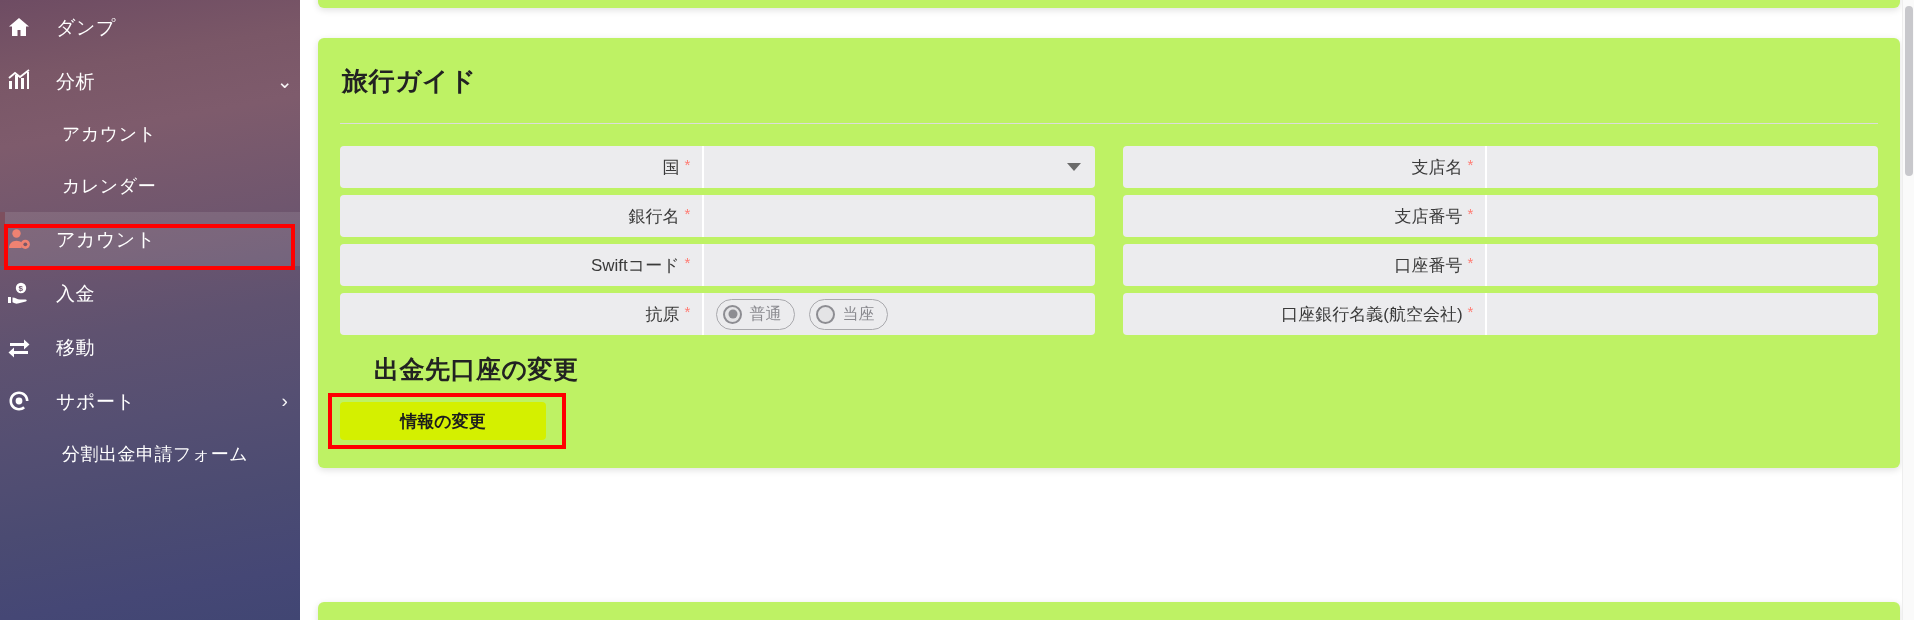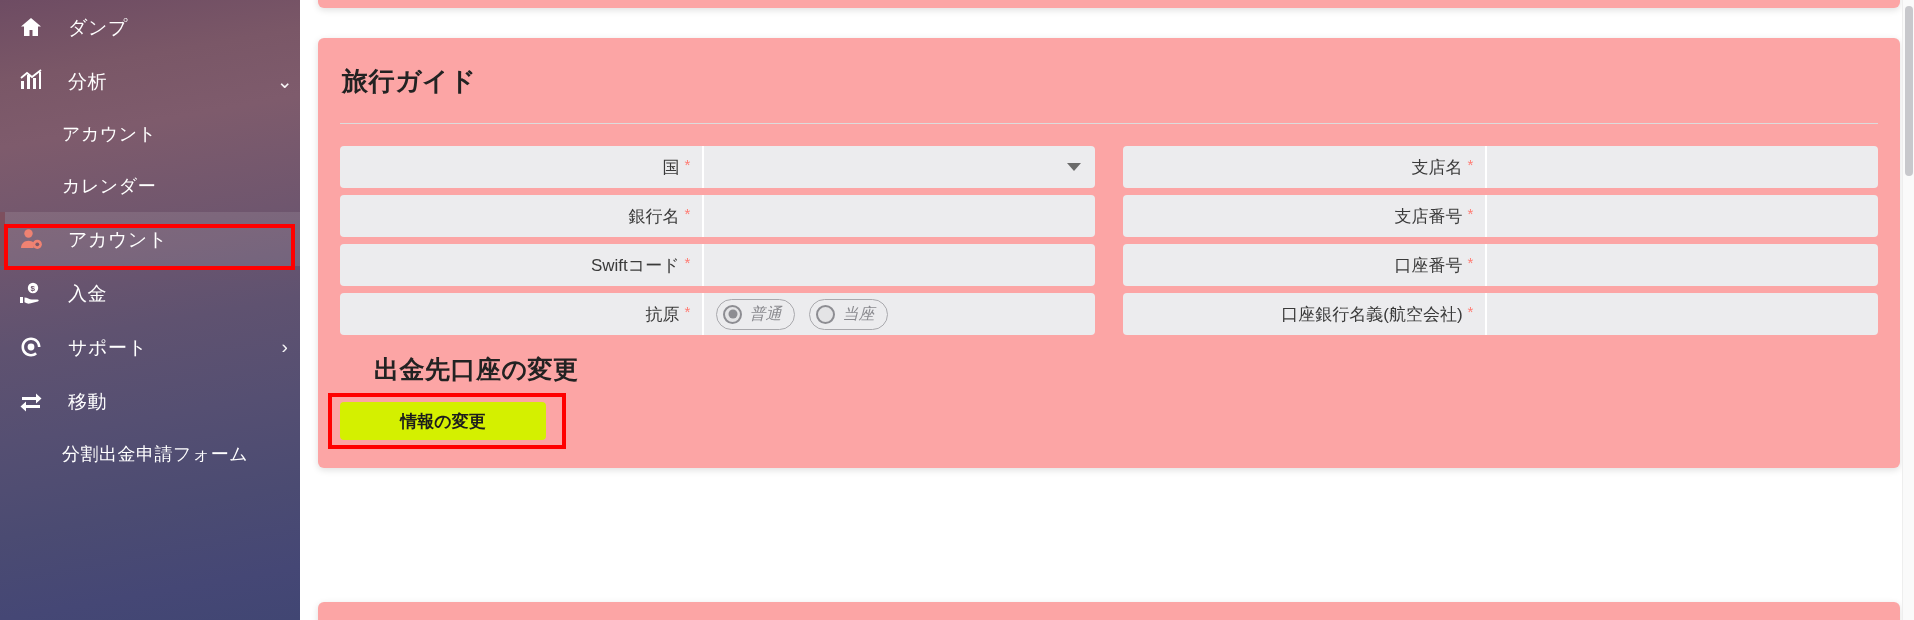--- a/index.html
+++ b/index.html
@@ -38,21 +38,21 @@
         #414673 100%);
     overflow: hidden;
     padding-top: 0px;
   }
 
   .nav-item {
     position: relative;
     display: flex;
     align-items: center;
     height: 54px;
-    padding-left: 18px;
+    padding-left: 6px;
     color: #ffffff;
     font-size: 19px;
     letter-spacing: 0.5px;
     white-space: nowrap;
     cursor: pointer;
   }
 
   .nav-item .nv-icon {
     width: 34px;
     min-width: 34px;
@@ -119,21 +119,21 @@
     flex: 1 1 auto;
     height: 620px;
     background: #ffffff;
     overflow: hidden;
   }
 
   .card {
     position: absolute;
     left: 18px;
     right: 14px;
-    background: #fca5a5;
+    background: #bef264;
     border-radius: 6px;
     box-shadow: 0 2px 7px rgba(0,0,0,0.13);
   }
 
   
   #card-top {
     top: -38px;
     height: 46px;
   }
 
@@ -205,21 +205,20 @@
     flex: 1 1 auto;
     background: #ececee;
     border-radius: 0 4px 4px 0;
     border-left: 2px solid #ffffff;
     display: flex;
     align-items: center;
     padding: 0 12px;
     font-size: 16px;
     color: #333333;
     position: relative;
-    font-style: italic;
   }
 
   
   .caret-down {
     position: absolute;
     right: 14px;
     top: 50%;
     transform: translateY(-50%);
     width: 0; height: 0;
     border-left: 7px solid transparent;
@@ -394,37 +393,37 @@
         </svg>
       </span>
       <span class="nv-label">入金</span>
       <span class="nv-caret"></span>
     </div>
 
 
     <div class="nav-item">
       <span class="nv-icon">
         <svg width="26" height="24" viewBox="0 0 24 24" fill="#ffffff">
+          <path d="M3 8 h14 V4.5 L22.5 9.6 L17 14.5 V11 H3 Z"></path>
+          <path d="M21 16 H7 v-3.5 L1.5 17.6 L7 22.5 V19 h14 Z"></path>
+        </svg>
+      </span>
+      <span class="nv-label">移動</span>
+      <span class="nv-caret"></span>
+    </div>
+
+    <div class="nav-item">
+      <span class="nv-icon">
+        <svg width="26" height="24" viewBox="0 0 24 24" fill="#ffffff">
           <path d="M12 2.5 C6.6 2.5 2.5 6.6 2.5 12 S6.6 21.5 12 21.5 c2.3 0 4.4-.8 6-2.2 l-1.8-2 c-1.2 1-2.6 1.6-4.2 1.6 c-3.8 0-6.9-3.1-6.9-6.9 S8.2 5.1 12 5.1 c3.8 0 6.9 3.1 6.9 6.9 h2.6 C21.5 6.6 17.4 2.5 12 2.5 Z"></path>
           <circle cx="12" cy="12" r="3.4"></circle>
         </svg>
       </span>
       <span class="nv-label">サポート</span>
       <span class="nv-caret">›</span>
-    </div>
-
-    <div class="nav-item">
-      <span class="nv-icon">
-        <svg width="26" height="24" viewBox="0 0 24 24" fill="#ffffff">
-          <path d="M3 8 h14 V4.5 L22.5 9.6 L17 14.5 V11 H3 Z"></path>
-          <path d="M21 16 H7 v-3.5 L1.5 17.6 L7 22.5 V19 h14 Z"></path>
-        </svg>
-      </span>
-      <span class="nv-label">移動</span>
-      <span class="nv-caret"></span>
     </div>
 
 
     <div class="nav-item sub">
       <span class="nv-label">分割出金申請フォーム</span>
     </div>
 
     <div id="nav-highlight"></div>
   </nav>
 

